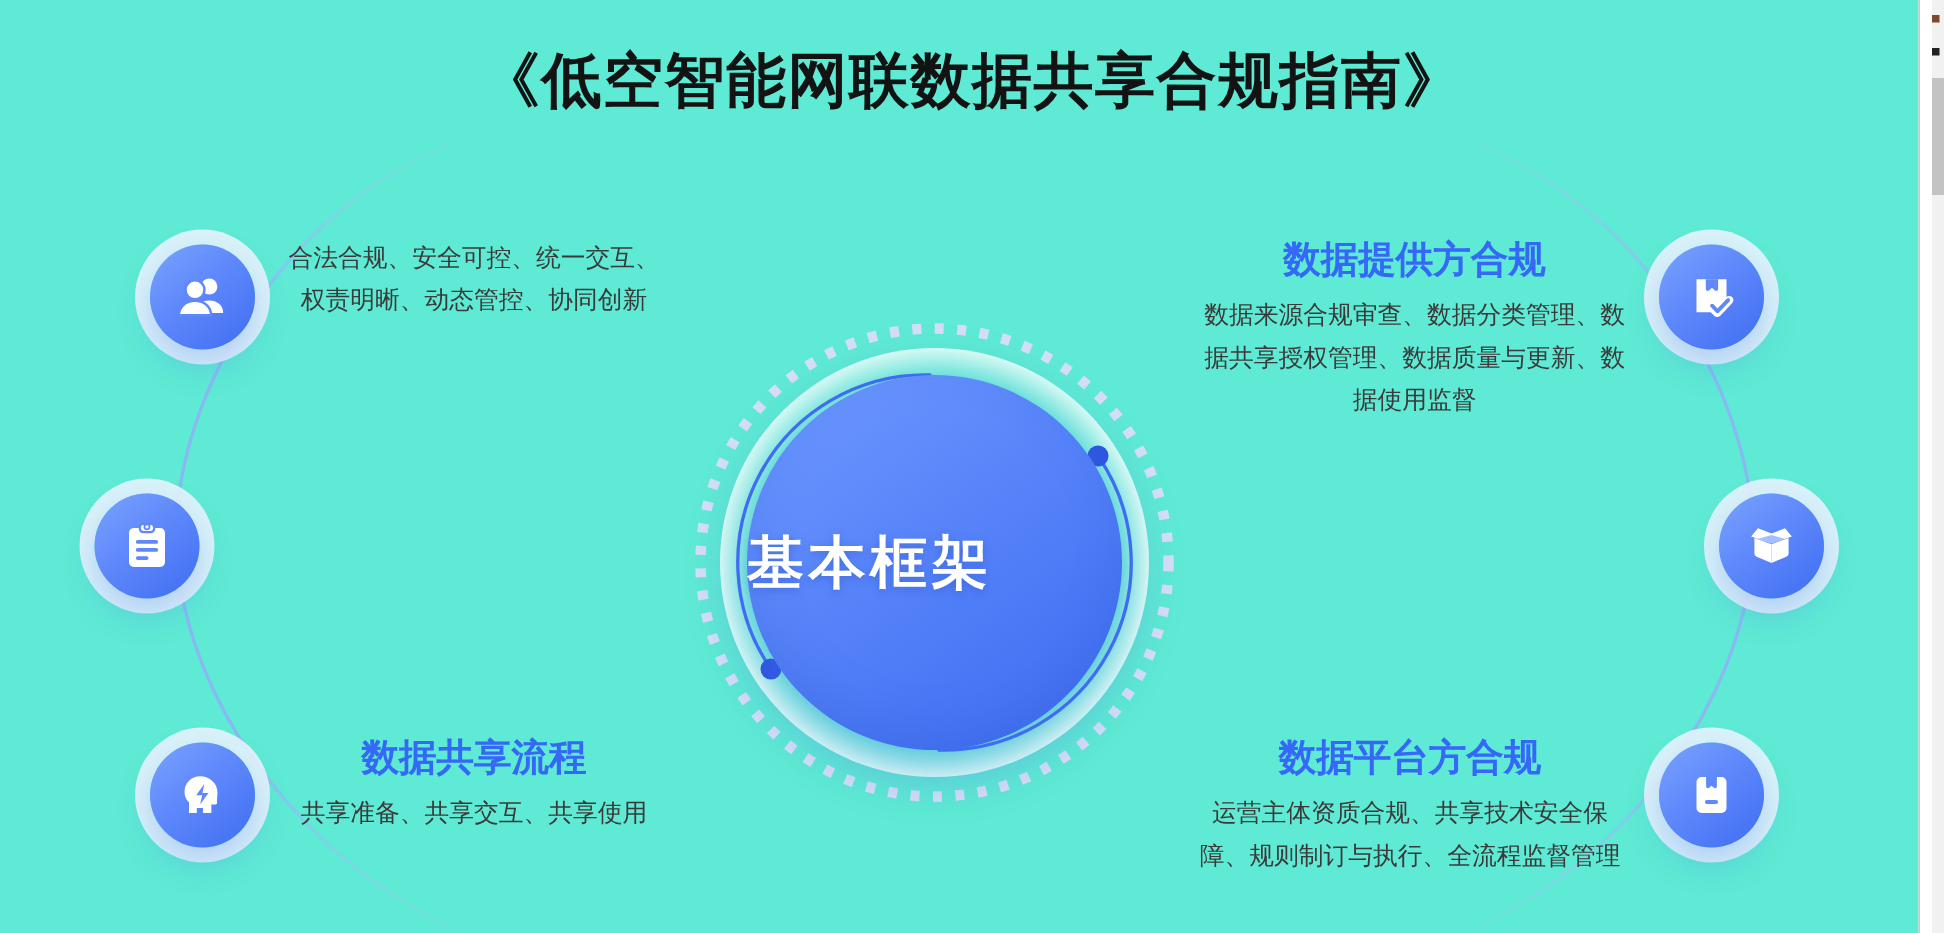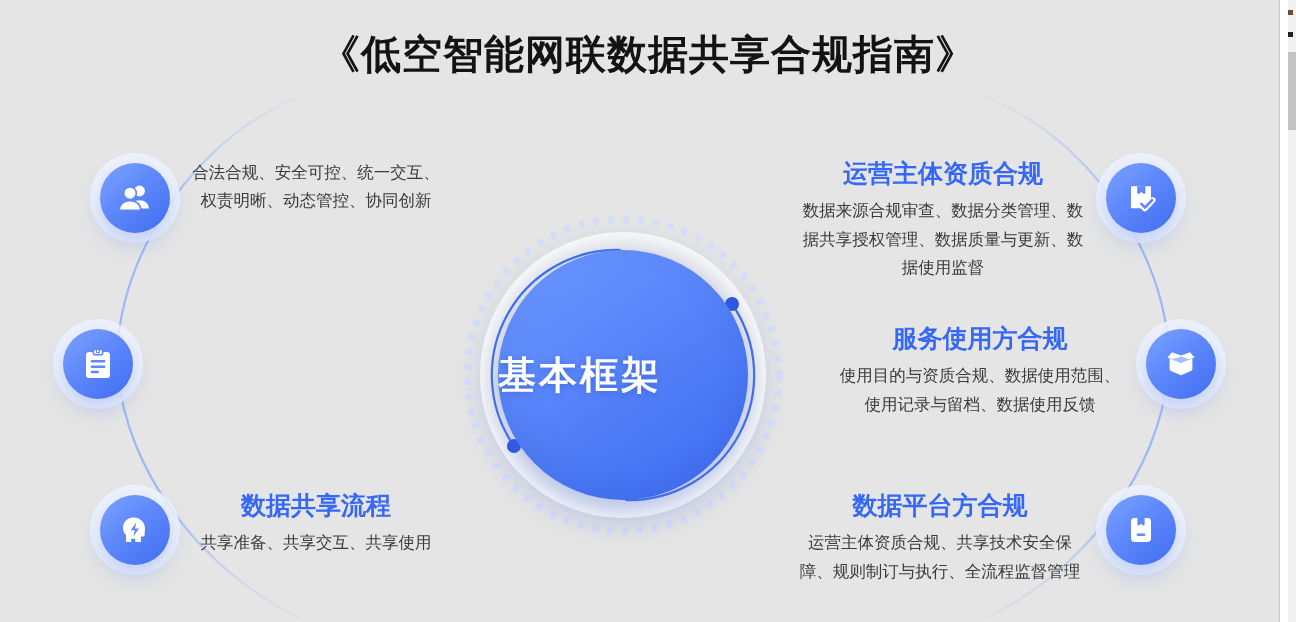--- a/index.html
+++ b/index.html
@@ -5,21 +5,21 @@
   html,body{margin:0;padding:0;}
   body{
     width:1296px;height:622px;
     background:#ffffff;
     font-family:"Liberation Sans","DejaVu Sans",sans-serif;
     overflow:hidden;
     position:relative;
   }
   #stage{
     position:absolute;left:0;top:0;width:1296px;height:622px;
-    background:#e5e5e5;
+    background:#5eead4;
     overflow:hidden;
   }
 
   
   .page-title{
     position:absolute;
     left:0;top:30px;width:1296px;
     text-align:center;
     font-size:40px;
     font-weight:bold;
@@ -192,38 +192,34 @@
     <div class="bubble">
       <svg width="34" height="34" viewBox="0 0 34 34" xmlns="http://www.w3.org/2000/svg">
         <path d="M7 5.2h20v18.4c0 2-1.6 3.6-3.6 3.6H7z" fill="#ffffff"></path>
         <path d="M13.2 5.2h8.2v6.4c0 1.1-1.3 1.7-2.1 1l-2-1.7-2 1.7c-.8.7-2.1.1-2.1-1z" fill="#5e88fb"></path>
         <path d="M16.6 23.2l4.2 4.3 8-8.4" fill="none" stroke="#ffffff" stroke-width="5.6" stroke-linecap="round" stroke-linejoin="round"></path>
         <path d="M17.4 22.8l3.6 3.7 7.1-7.4" fill="none" stroke="#5e88fb" stroke-width="2.6" stroke-linecap="round" stroke-linejoin="round"></path>
       </svg>
     </div>
   </div>
   <div class="txt right" style="left:790px;top:158px;width:306px;">
-    <p class="node-title">运营主体资质合规</p>
+    <p class="node-title">数据提供方合规</p>
     <p class="node-desc" style="width:292px;margin-left:auto;margin-right:auto;">数据来源合规审查、数据分类管理、数据共享授权管理、数据质量与更新、数据使用监督</p>
   </div>
 
   <div class="node" style="left:1146px;top:329px;">
     <div class="bubble">
       <svg width="36" height="34" viewBox="0 0 36 34" xmlns="http://www.w3.org/2000/svg">
         <path d="M18 15.4 4.4 10.6 9 5.2l9 3.4 9-3.4 4.6 5.4z" fill="#ffffff"></path>
         <path d="M18 15.8 6.6 11.6v10.2c0 1 .6 1.9 1.5 2.3l9.9 4.2z" fill="#ffffff"></path>
         <path d="M18 15.8l11.4-4.2v10.2c0 1-.6 1.9-1.5 2.3L18 28.3z" fill="#ffffff"></path>
         <path d="M18 15.4 9.3 12.2 18 9.6l8.7 2.6z" fill="#5e88fb" opacity="0.55"></path>
       </svg>
     </div>
   </div>
-  <div class="txt right" style="left:822px;top:323px;width:316px;">
-    <p class="node-title">服务使用方合规</p>
-    <p class="node-desc" style="width:288px;margin-left:auto;margin-right:auto;">使用目的与资质合规、数据使用范围、使用记录与留档、数据使用反馈</p>
-  </div>
 
   <div class="node" style="left:1106px;top:495px;">
     <div class="bubble">
       <svg width="34" height="34" viewBox="0 0 34 34" xmlns="http://www.w3.org/2000/svg">
         <rect x="7" y="5" width="20" height="24" rx="3.4" fill="#ffffff"></rect>
         <path d="M13.4 5h7.2v6.2c0 1.1-1.2 1.7-2 1l-1.6-1.4-1.6 1.4c-.8.7-2 .1-2-1z" fill="#5e88fb"></path>
         <rect x="12.6" y="20.4" width="8.8" height="2.6" rx="1.3" fill="#5e88fb"></rect>
       </svg>
     </div>
   </div>

